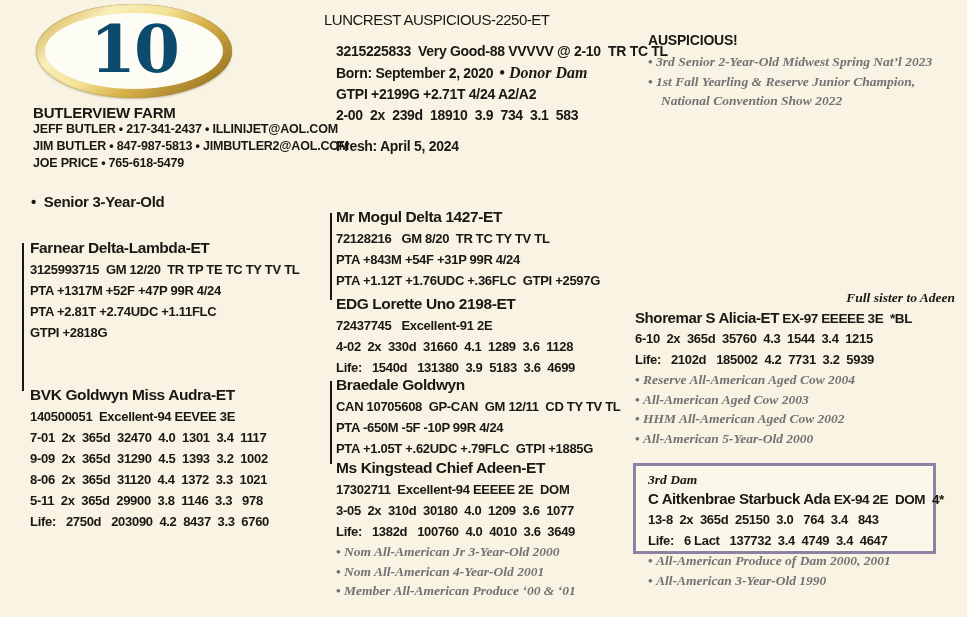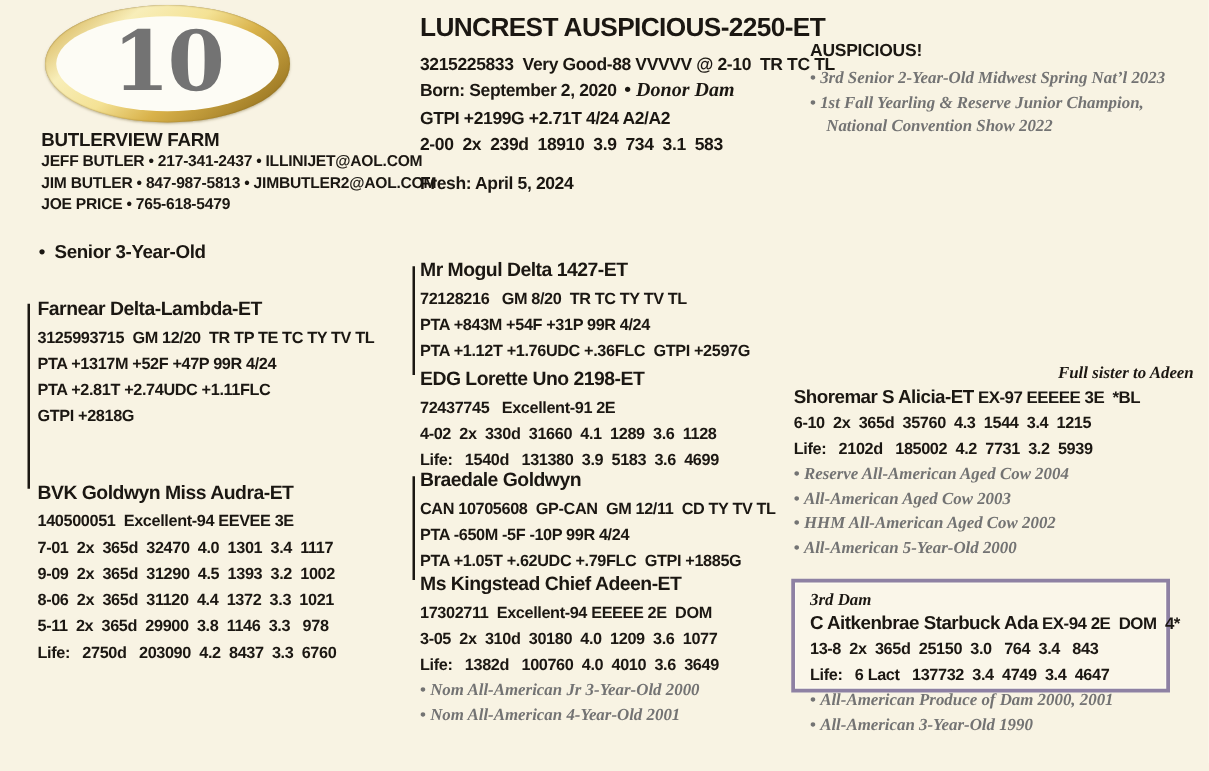--- a/index.html
+++ b/index.html
@@ -18,21 +18,21 @@
     background:linear-gradient(140deg,#c99e33 0%,#f8eeb9 26%,#f4e295 45%,#d9b24a 62%,#8d6a1a 96%);
     box-shadow:0 1px 2px rgba(90,70,10,.35), inset 0 0 1px #7a5c12;
     display:flex;box-sizing:border-box;padding:9px;
   }
   .badge-inner{
     flex:1;border-radius:50%;background:#fdfcf5;
     display:flex;align-items:center;justify-content:center;
   }
   .badge-number{
     font-family:"DejaVu Serif","Liberation Serif",serif;
-    font-weight:bold;font-size:66px;line-height:1;color:#737373;
+    font-weight:bold;font-size:66px;line-height:1;color:#0c4a6e;
     margin-top:-4px;letter-spacing:-2px;text-align:center;
   }
   .blocktitle{font-size:15.5px;line-height:22px;font-weight:bold;letter-spacing:-0.4px;white-space:pre;}
   .dataline{font-size:13px;line-height:21px;font-weight:bold;letter-spacing:-0.3px;white-space:pre;}
   .serif-bullet{
     font-family:"Liberation Serif",serif;font-style:italic;font-weight:600;
     font-size:13.5px;line-height:19.5px;color:#737373;
     padding-left:13px;text-indent:-13px;
   }
   .serif-bullet::before{content:"• ";font-style:normal;}
@@ -43,21 +43,21 @@
   
   .class-label{
     position:absolute;left:31px;top:193px;
     font-size:15px;font-weight:bold;letter-spacing:-0.3px;white-space:pre;
     padding-left:0;
   }
   .class-label::before{content:"•  ";}
   
   .bracket{position:absolute;width:2px;background:#1b1712;}
   
-  .animal-name{position:absolute;left:336px;top:11px;font-size:21px;font-weight:bold;letter-spacing:-0.5px;white-space:pre;}
+  .animal-name{position:absolute;left:324px;top:11px;font-size:15px;font-weight:normal;letter-spacing:-0.5px;white-space:pre;}
   .hline{position:absolute;left:336px;font-size:14px;font-weight:bold;letter-spacing:-0.3px;white-space:pre;}
   .donor-note{
     font-family:Liberation Serif, serif;font-style:italic;font-weight:600;
     font-size:16px;letter-spacing:0;margin-left:6px;
   }
   
   .pblock{position:absolute;}
   
   .highlights{position:absolute;left:648px;top:32px;width:308px;}
   .highlights-title{font-size:14px;font-weight:bold;letter-spacing:-0.2px;margin-bottom:4px;white-space:pre;}
@@ -153,20 +153,21 @@
     <div class="dataline">PTA +1.05T +.62UDC +.79FLC  GTPI +1885G</div>
   </div>
 
   <div class="pblock" style="left:336px;top:457px;width:310px;">
     <div class="blocktitle">Ms Kingstead Chief Adeen-ET</div>
     <div class="dataline">17302711  Excellent-94 EEEEE 2E  DOM</div>
     <div class="dataline">3-05  2x  310d  30180  4.0  1209  3.6  1077</div>
     <div class="dataline">Life:   1382d   100760  4.0  4010  3.6  3649</div>
     <div class="serif-bullet">Nom All-American Jr 3-Year-Old 2000</div>
     <div class="serif-bullet">Nom All-American 4-Year-Old 2001</div>
+    <div class="serif-bullet">Member All-American Produce ‘00 &amp; ‘01</div>
   </div>
 
   <div class="sister">
     <div class="sister-note">Full sister to Adeen</div>
     <div class="name-line"><span>Shoremar S Alicia-ET</span><span class="score"> EX-97 EEEEE 3E  *BL</span></div>
     <div class="dataline">6-10  2x  365d  35760  4.3  1544  3.4  1215</div>
     <div class="dataline">Life:   2102d   185002  4.2  7731  3.2  5939</div>
     <div class="serif-bullet">Reserve All-American Aged Cow 2004</div>
     <div class="serif-bullet">All-American Aged Cow 2003</div>
     <div class="serif-bullet">HHM All-American Aged Cow 2002</div>

